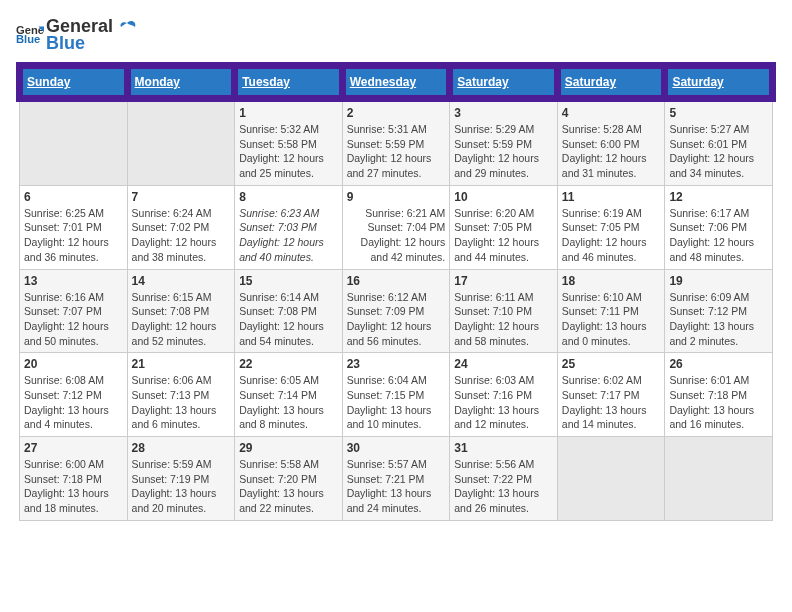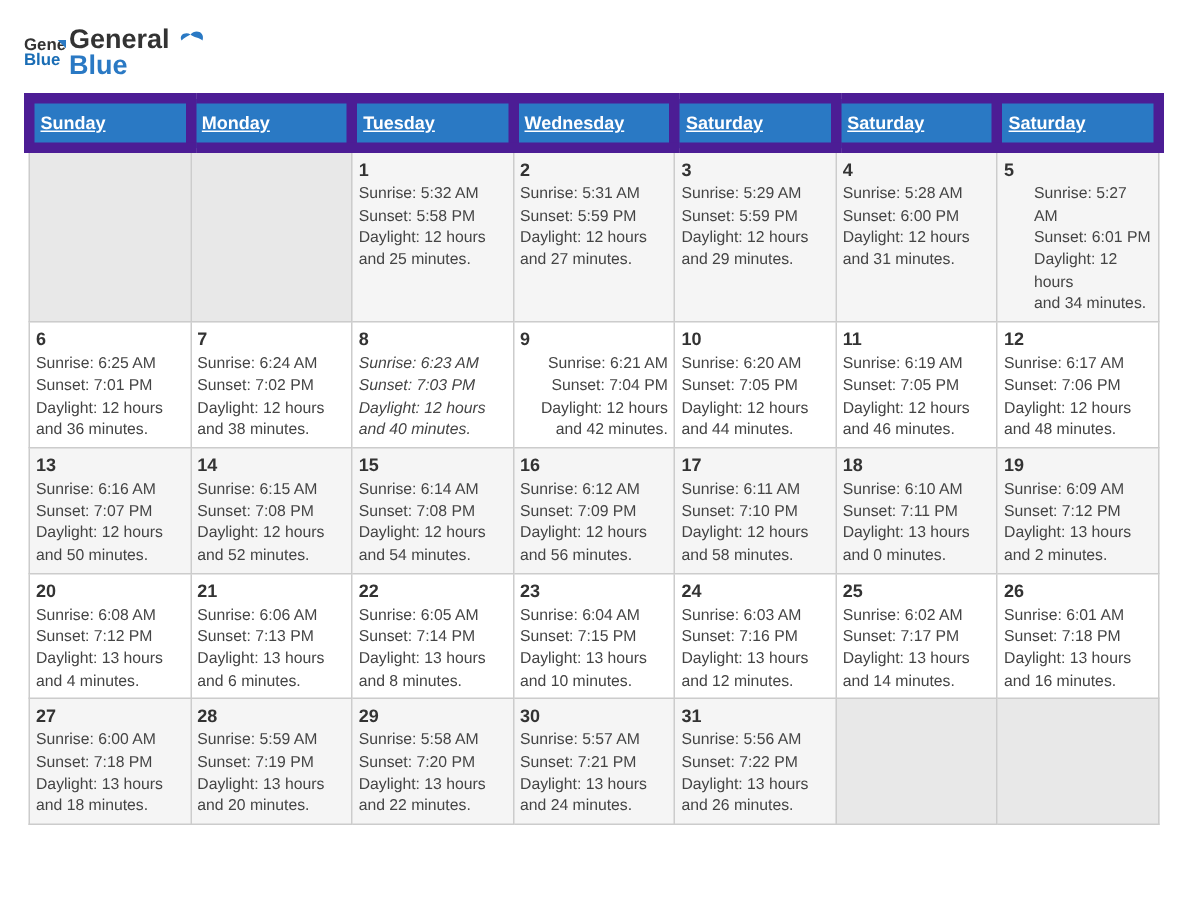--- a/index.html
+++ b/index.html
@@ -145,21 +145,21 @@
         </td>
         <td>
           <span class="day-num">4</span>
           <div class="day-info" style="white-space: pre-line;">Sunrise: 5:28 AM
 Sunset: 6:00 PM
 Daylight: 12 hours
 and 31 minutes.</div>
         </td>
         <td>
           <span class="day-num">5</span>
-          <div class="day-info" style="white-space: pre-line; margin-left: 20px;">Sunrise: 5:27 AM
+          <div class="day-info" style="white-space: pre-line;">Sunrise: 5:27 AM
 Sunset: 6:01 PM
 Daylight: 12 hours
 and 34 minutes.</div>
         </td>
       </tr>
       <tr>
         <td>
           <span class="day-num">6</span>
           <div class="day-info" style="white-space: pre-line;">Sunrise: 6:25 AM
 Sunset: 7:01 PM

